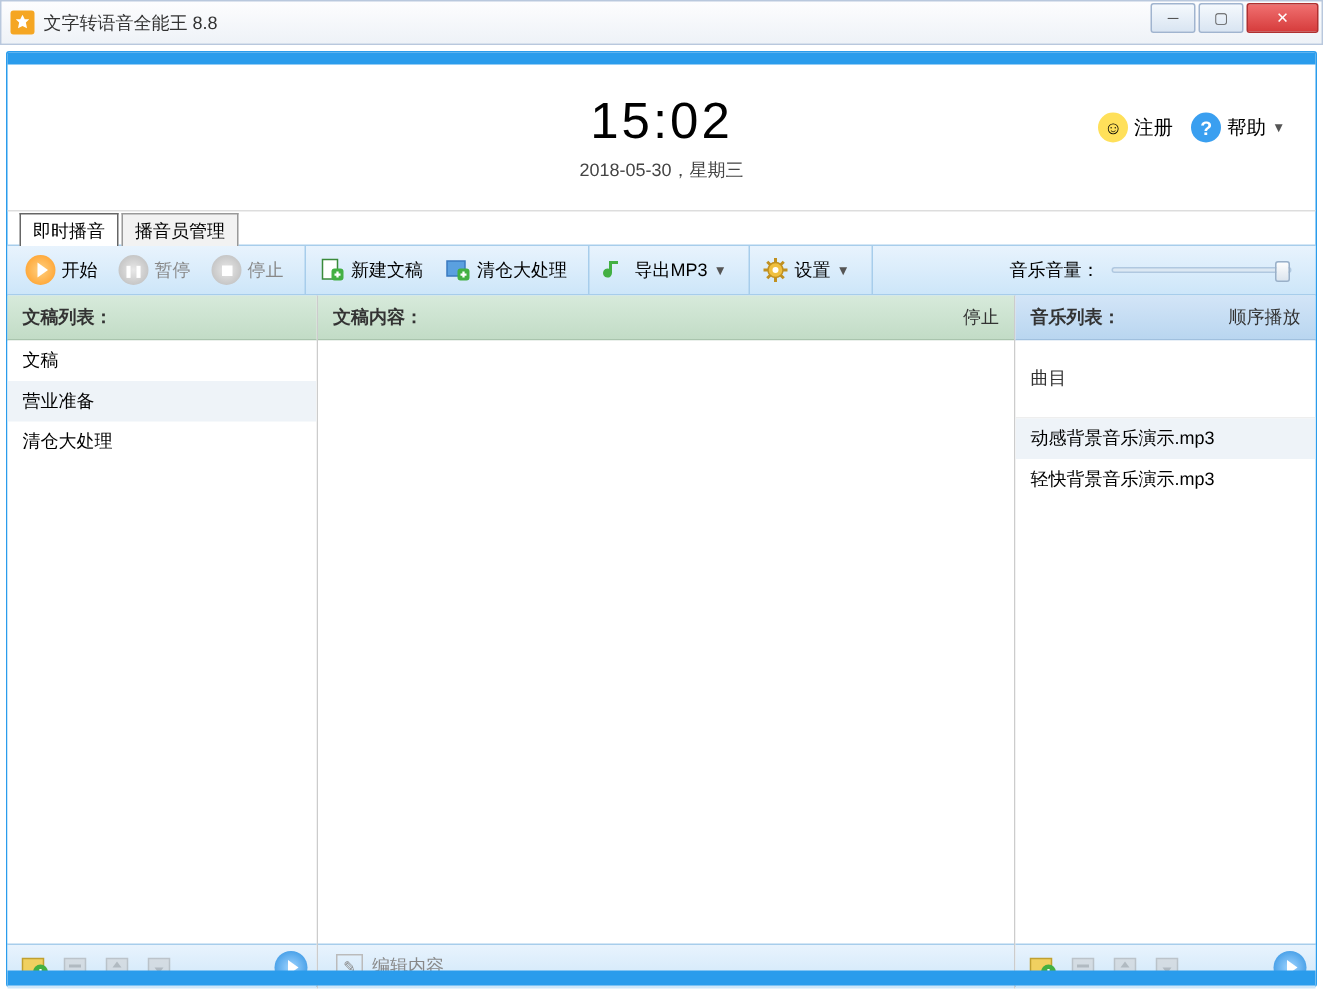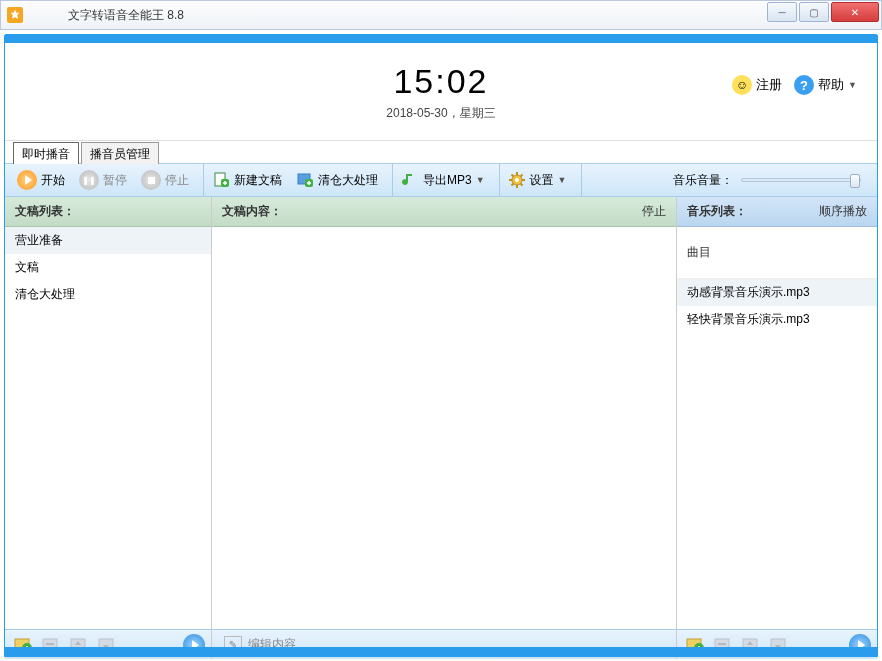--- a/index.html
+++ b/index.html
@@ -1,19 +1,19 @@
 <!DOCTYPE html>
 <html><head>
 <meta charset="utf-8">
 <style>
 * { margin: 0; padding: 0; box-sizing: border-box; font-family: "Microsoft YaHei", Arial, sans-serif; }
 body { background: #fff; width: 882px; height: 661px; overflow: hidden; }
 
 
-.titlebar { height: 30px; background: linear-gradient(#fdfdfe, #eef2f7); border: 1px solid #b9c8dd; display: flex; align-items: center; padding-left: 6px; font-size: 12px; color: #333; gap: 39px; }
+.titlebar { height: 30px; background: linear-gradient(#fdfdfe, #eef2f7); border: 1px solid #b9c8dd; display: flex; align-items: center; padding-left: 6px; font-size: 12px; color: #333; }
 .titlebar .app-icon { width: 16px; height: 16px; margin-right: 6px; display: flex; align-items: center; justify-content: center; background: #f5a623; border-radius: 2px; }
 .titlebar .app-icon svg { width: 12px; height: 12px; }
 .titlebar .title-text { flex: 1; }
 .win-controls { display: flex; height: 100%; }
 .win-btn { width: 30px; height: 20px; margin-top: 1px; margin-right: 2px; border: 1px solid #a0b4cf; background: linear-gradient(#f5f9fd, #d9e5f2); display: flex; align-items: center; justify-content: center; border-radius: 2px; font-size: 10px; color: #555; cursor: pointer; }
 .win-btn.close { background: linear-gradient(#f07070,#d63c3c); color: #fff; width: 48px; border-color:#b03030; }
 
 
 .outer-frame { margin: 4px; border: 1px solid #2a9cec; border-radius: 2px; height: 624px; position: relative; background: #fff; }
 .frame-top { height: 8px; background: #2a9cec; }
@@ -193,22 +193,22 @@
     </div>
   </div>
 
   <div class="content-row">
 
     <div class="panel left">
       <div class="panel-header">
         <span>文稿列表：</span>
       </div>
       <div class="panel-body">
+        <div class="list-item">文稿</div>
         <div class="list-item alt">营业准备</div>
-        <div class="list-item">文稿</div>
         <div class="list-item">清仓大处理</div>
       </div>
       <div class="panel-footer">
         <div class="footer-btn">
           <svg width="18" height="16" viewBox="0 0 18 16">
               <rect x="1" y="2" width="14" height="10" fill="#f0d060" stroke="#c0a030"></rect>
               <circle cx="13" cy="11" r="5" fill="#43b043"></circle>
               <path d="M11 11h4M13 9v4" stroke="#fff" stroke-width="1.5"></path>
             </svg>
         </div>

